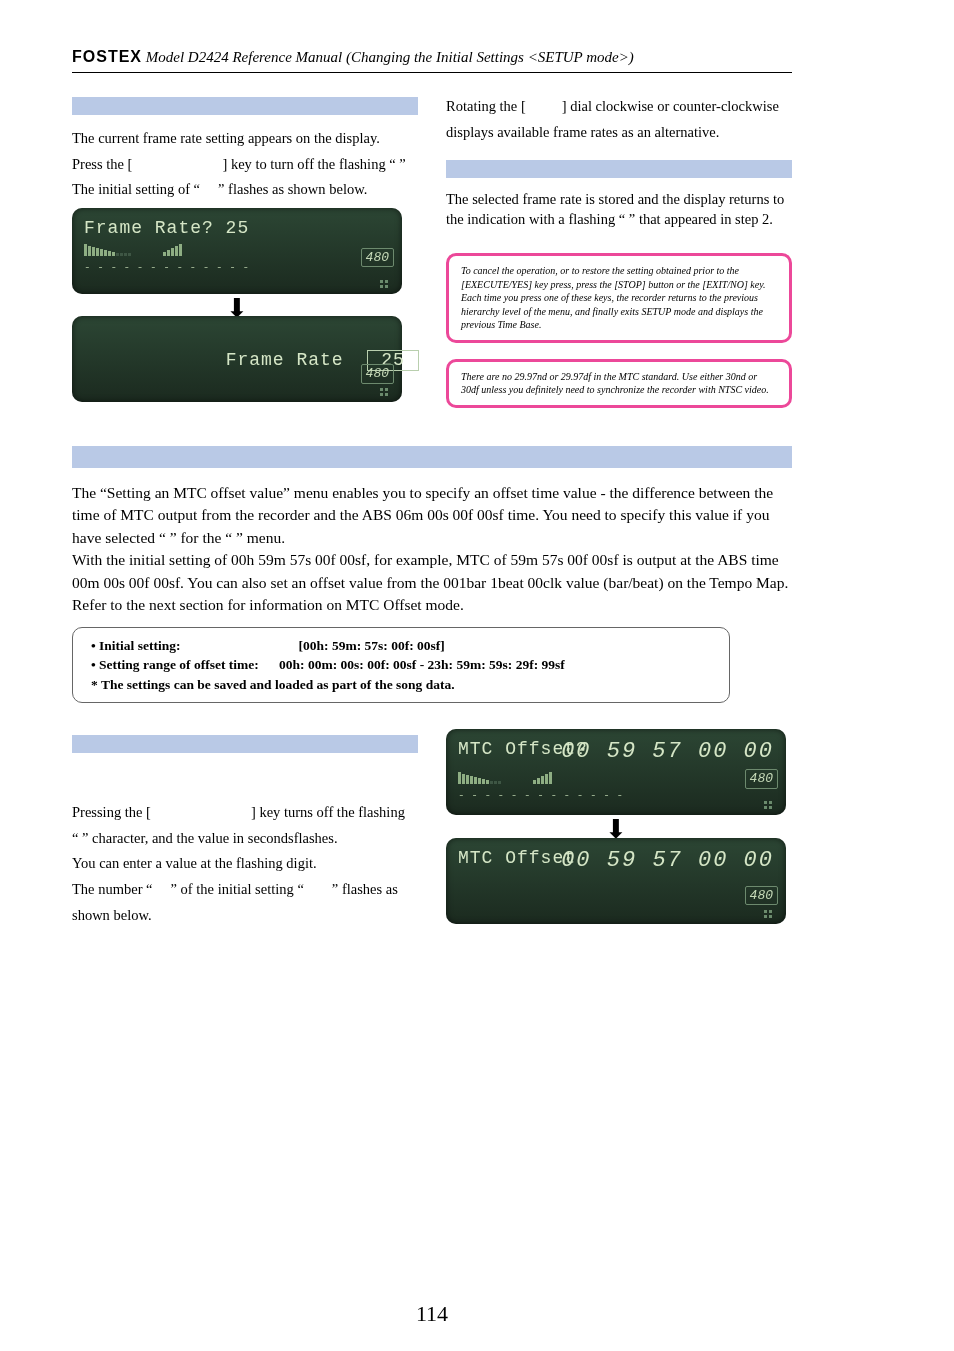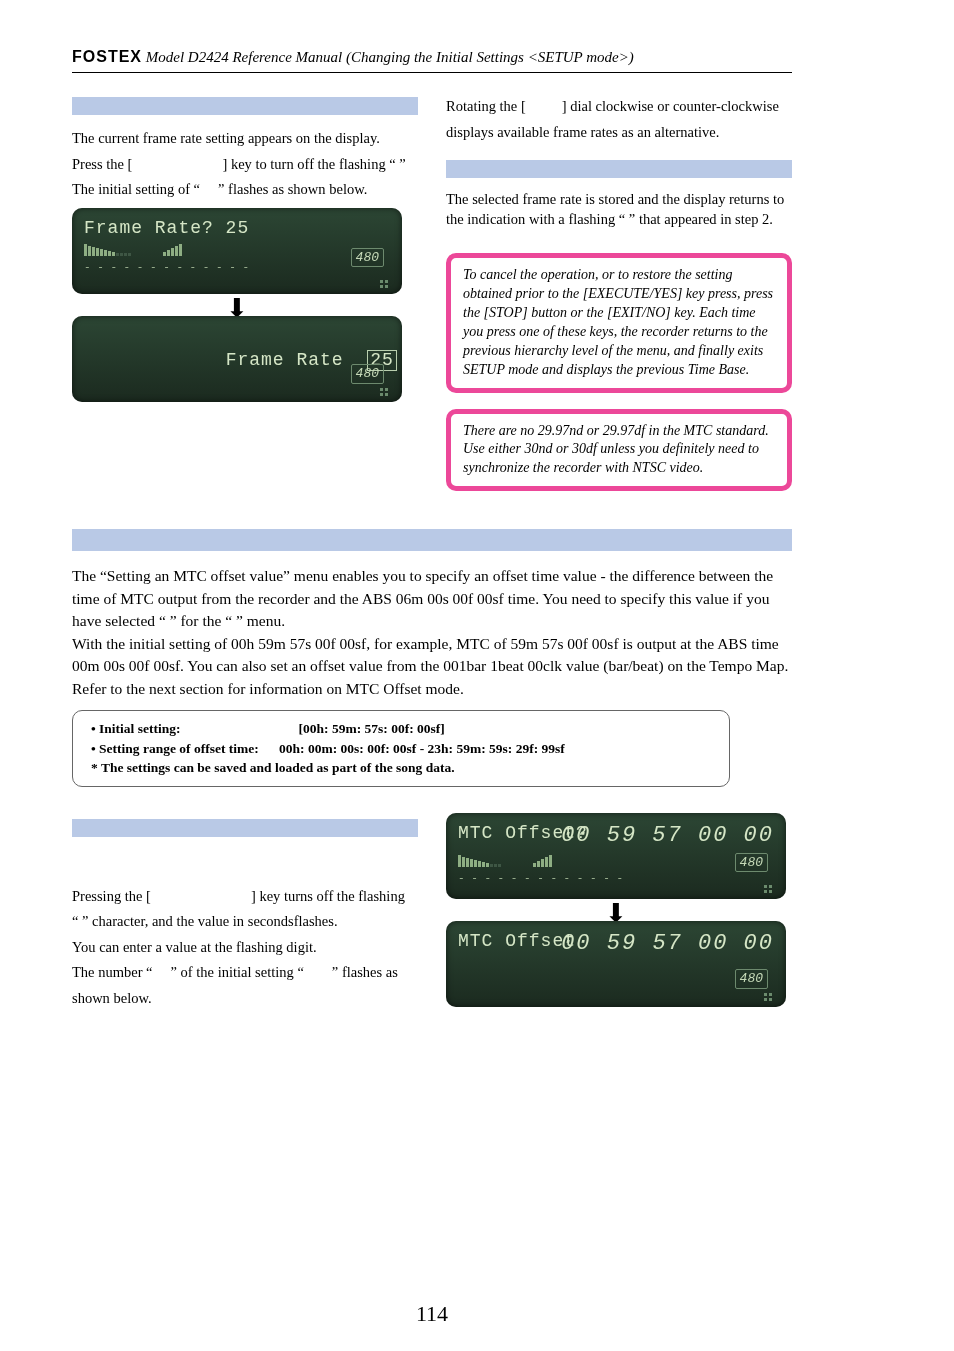--- a/index.html
+++ b/index.html
@@ -83,21 +83,21 @@
   }
   .lcd-right .lcd { width: 340px; }
   .lcd .line1 {
     font-size: 18px;
     letter-spacing: 1px;
     margin-bottom: 4px;
     white-space: pre;
   }
   .lcd .line1 .boxed {
     border: 1px solid #b9cfae;
-    padding: 0 2px;
+    padding: 0 13px;
     display: inline-block;
     line-height: 1.05;
   }
   .lcd .bars {
     display: flex;
     gap: 1px;
     height: 12px;
     align-items: flex-end;
     margin: 4px 0 4px 0;
   }
@@ -115,21 +115,21 @@
     position: absolute;
     top: 8px;
     right: 12px;
     font-size: 22px;
     font-family: "Courier New", monospace;
     letter-spacing: 2px;
     font-style: italic;
   }
   .lcd .tag480 {
     position: absolute;
-    right: 18px;
+    right: 8px;
     top: 40px;
     font-size: 13px;
     font-style: italic;
     border: 1px solid #6d8a6e;
     padding: 0 4px;
     border-radius: 2px;
     color: #c6dab8;
   }
   .lcd .tiny-dots {
     position: absolute;
@@ -147,26 +147,26 @@
     width: 330px;
     font-size: 26px;
     line-height: 0.4;
     color: #000;
     margin: 2px 0 2px 0;
   }
   .lcd-right .arrow-down { width: 340px; }
 
   
   .rbox {
-    border: 5px solid #ec4899;
+    border: 3px solid #ec4899;
     border-radius: 10px;
     padding: 8px 12px;
     font-style: italic;
     font-family: Georgia, "Times New Roman", serif;
-    font-size: 14px;
+    font-size: 10px;
     line-height: 1.35;
     margin-bottom: 16px;
   }
 
   
   .section-bar {
     background: #b9c9e6;
     height: 22px;
     margin: 22px 0 14px 0;
   }

